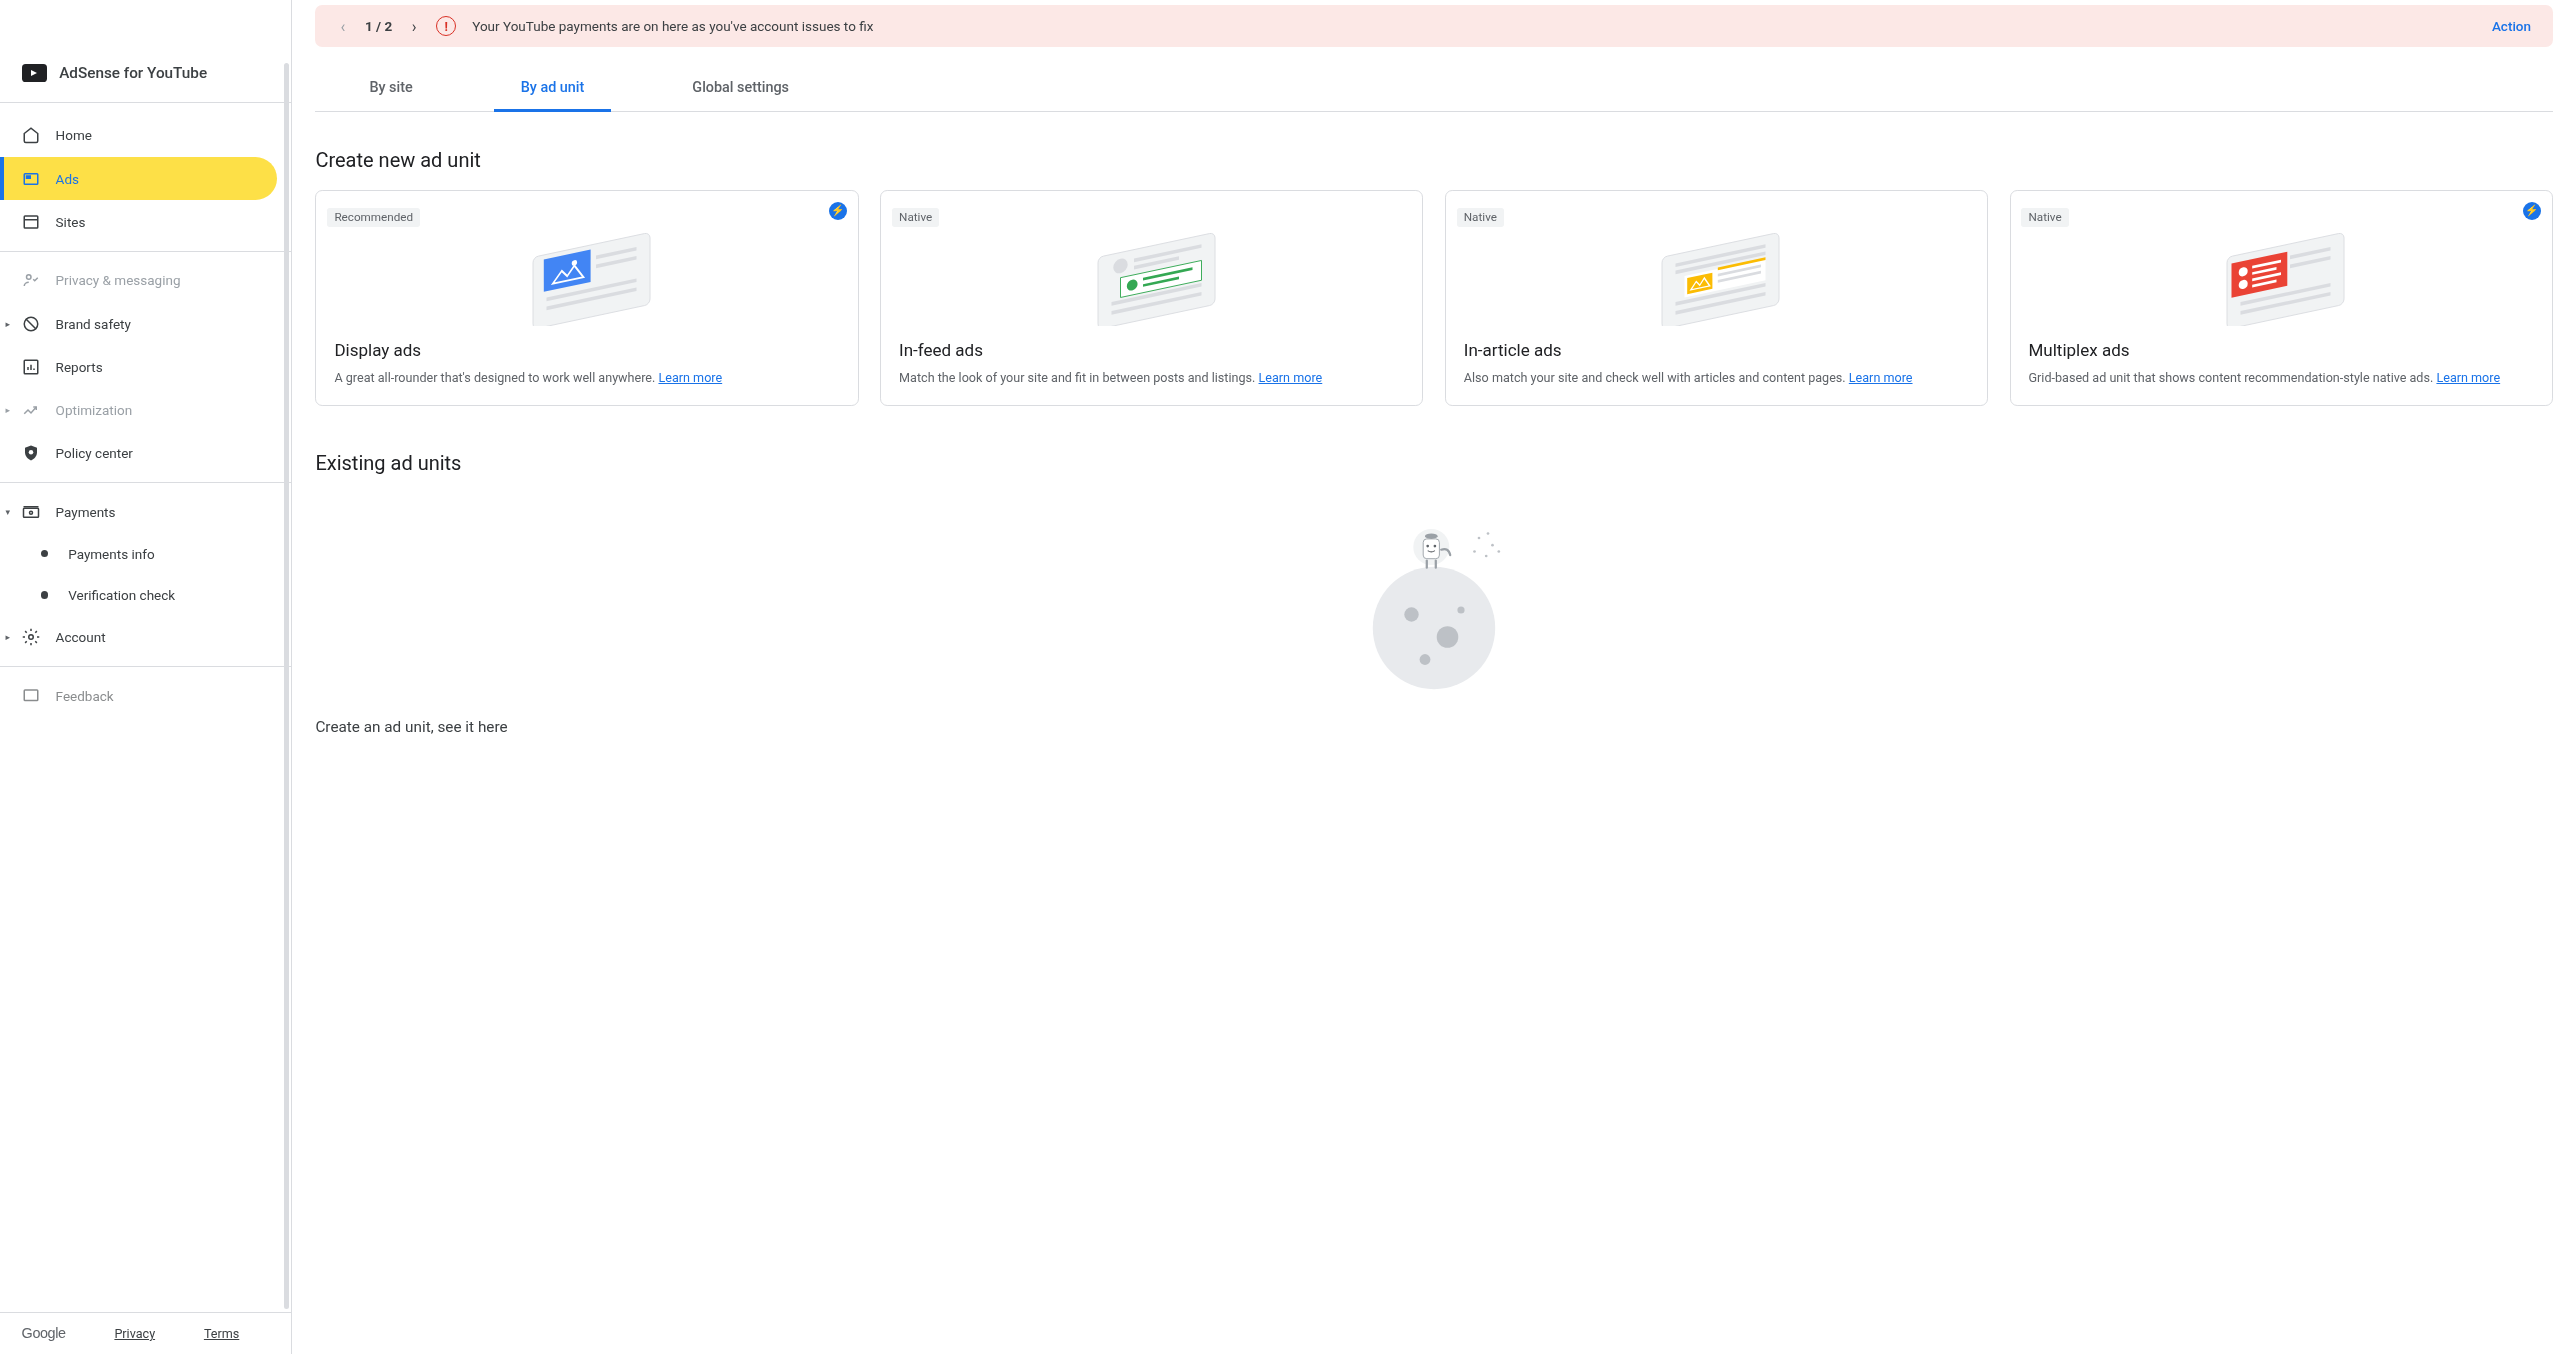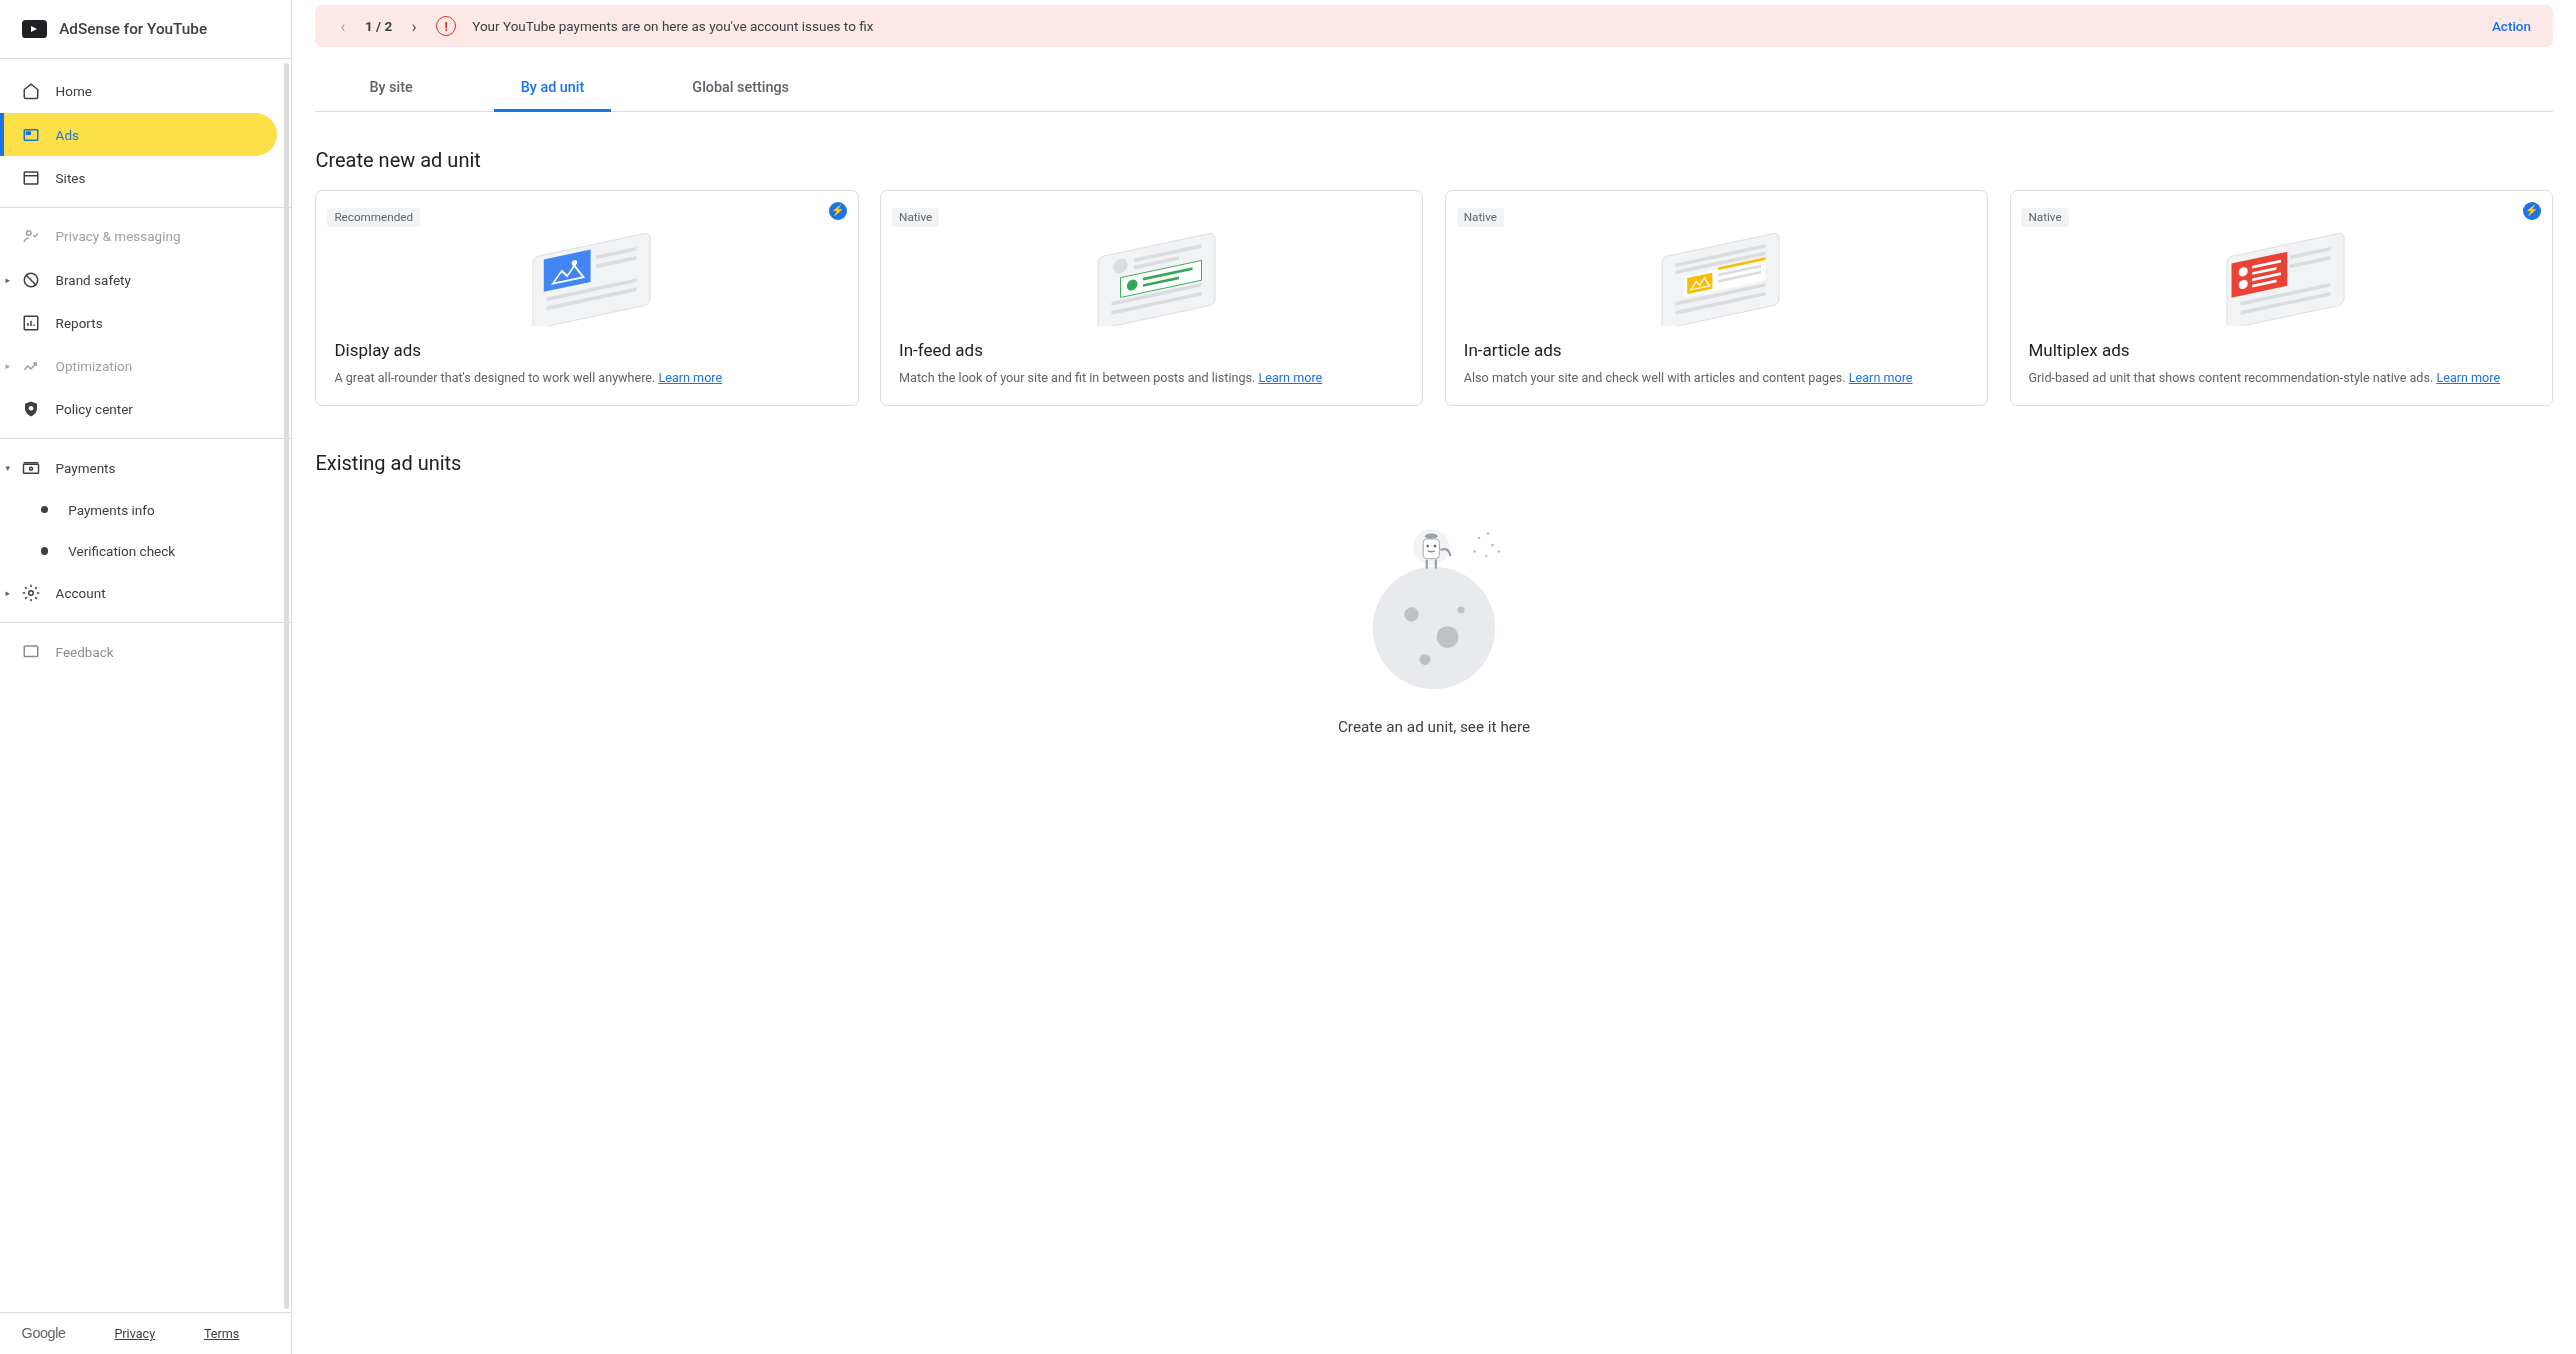--- a/index.html
+++ b/index.html
@@ -1,19 +1,19 @@
 <!DOCTYPE html>
 <html style="font-size:14.4px"><head>
 <meta charset="utf-8">
 <style>
 * { margin: 0; padding: 0; box-sizing: border-box; font-family: Roboto, Arial, sans-serif; }
 body { background: #fff; color: #3c4043; font-size: 12.6px; }
 .app { display: flex; height: 100vh; }
 .sidebar { width: 292px; border-right: 0.9px solid #dadce0; display: flex; flex-direction: column; position: relative; }
-.sidebar-header { display: flex; align-items: center; padding: 20px 21.6px; border-bottom: 0.9px solid #dadce0; }
+.sidebar-header { display: flex; align-items: center; padding: 20px 21.6px; border-bottom: 0.9px solid #dadce0; margin-top: 44px; }
 .sidebar-header .logo { width: 25px; height: 18px; background: #202124; border-radius: 3.6px; margin-right: 12.6px; display: flex; align-items: center; justify-content: center; }
 .sidebar-header .logo::after { content: ''; border-left: 6.3px solid #fff; border-top: 3.6px solid transparent; border-bottom: 3.6px solid transparent; }
 .sidebar-header .title { font-size: 15.3px; font-weight: 500; color: #3c4043; }
 .sidebar-nav { flex: 1; overflow-y: auto; padding: 10.8px 0; }
 .nav-item { display: flex; align-items: center; padding: 12.6px 21.6px; cursor: pointer; color: #3c4043; font-size: 13.5px; position: relative; }
 .nav-item.active { background: #fde047; color: #1a73e8; border-radius: 0 21.6px 21.6px 0; margin-right: 14.4px; }
 .nav-item.active::before { content:''; position:absolute; left:0; top:0; bottom:0; width:3.6px; background:#1a73e8; }
 .nav-item.disabled { color: #9aa0a6; }
 .nav-item .icon { width: 18px; height: 18px; margin-right: 16px; display: flex; align-items: center; justify-content: center; }
 .nav-item .caret { position: absolute; left: 5.4px; font-size: 9px; color: #5f6368; }
@@ -41,21 +41,21 @@
 h2.section { font-size: 20px; font-weight: 400; color: #202124; margin-bottom: 18px; }
 .card-grid { display: flex; gap: 21.6px; margin-bottom: 45px; }
 .card { flex: 1; border: 0.9px solid #dadce0; border-radius: 7.2px; padding: 14.4px 18px 18px; cursor: pointer; position: relative; }
 .card .badge { position: absolute; top: 17px; left: 10.8px; background: #f1f3f4; color: #5f6368; font-size: 11.7px; padding: 2.7px 7.2px; border-radius: 2.7px; }
 .card .amp { position: absolute; top: 10.8px; right: 10.8px; width: 18px; height: 18px; background: #1a73e8; border-radius: 50%; color:#fff; display:flex; align-items:center; justify-content:center; font-size:10.8px; font-weight:bold; }
 .card .illus { height: 99px; margin: 21.6px 0 14.4px; display: flex; align-items: center; justify-content: center; }
 .card h3 { font-size: 17px; font-weight: 400; color: #202124; margin-bottom: 9px; }
 .card p { font-size: 12.6px; color: #5f6368; line-height: 1.45; }
 .card p a { color: #1a73e8; text-decoration: underline; }
 
-.empty { text-align: center; padding: 27px 0; }
+.empty { padding: 27px 0; }
 .empty .planet { margin: 0 auto 27px; width: 162px; height: 171px; position: relative; }
 .empty-text { font-size: 15.3px; color: #3c4043; }
 </style>
 </head>
 <body>
 
 <div class="app">
   <aside class="sidebar">
     <div class="sidebar-header">
       <div class="logo"></div>

